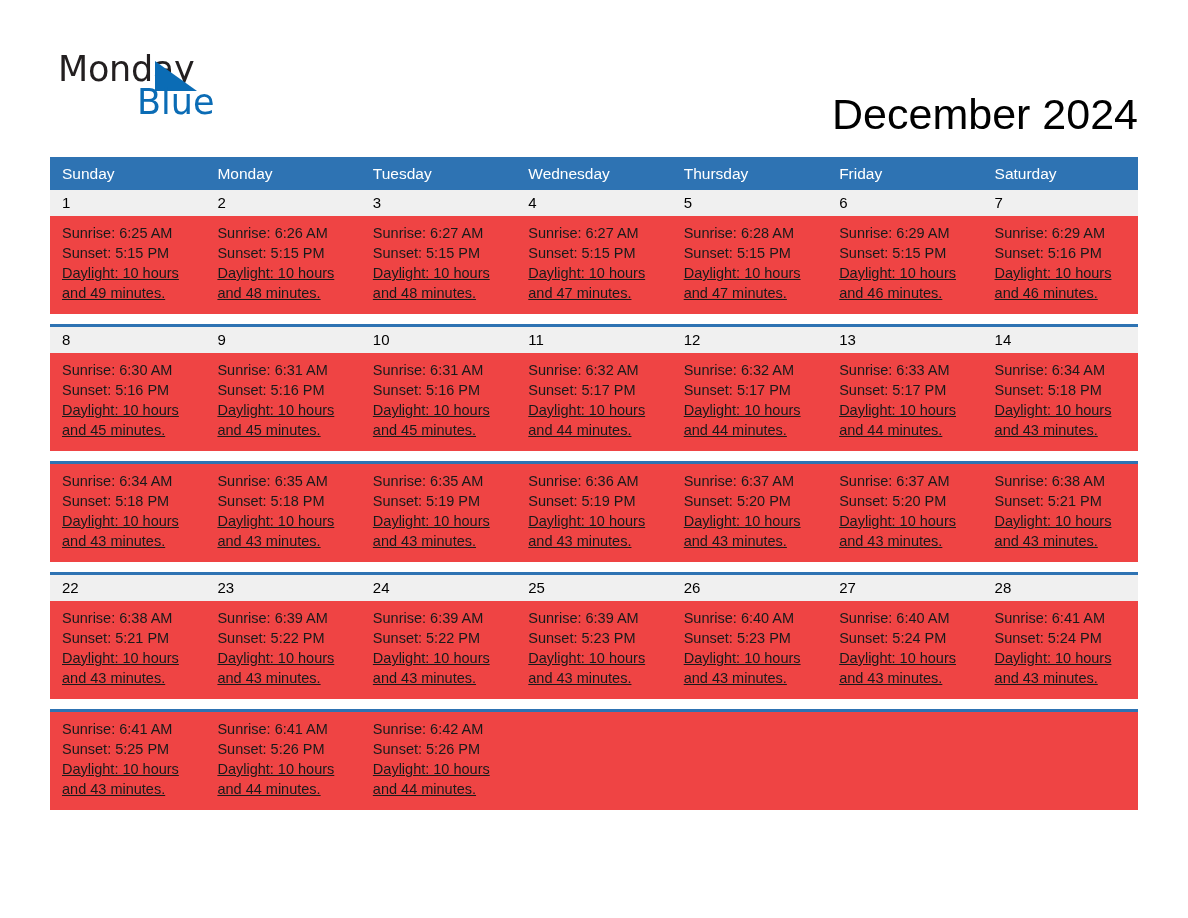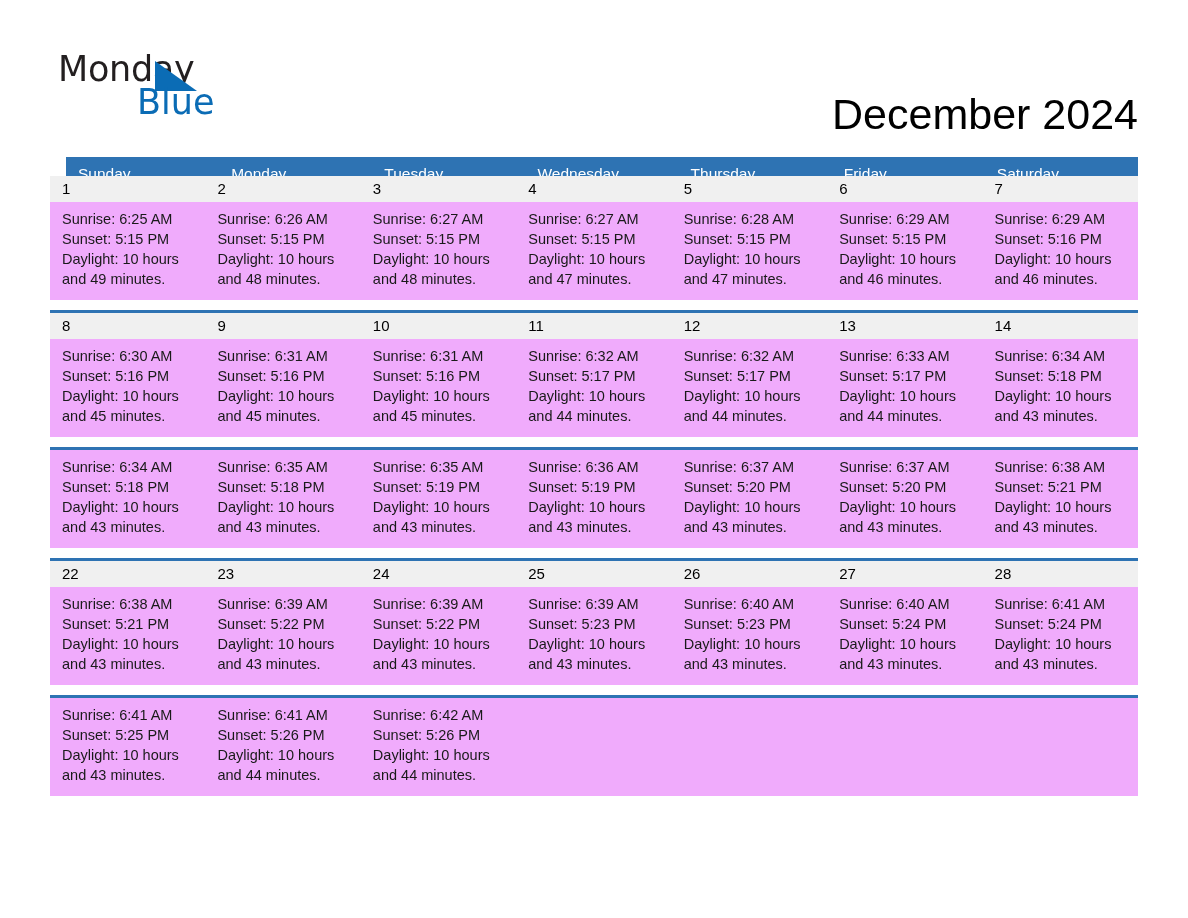--- a/index.html
+++ b/index.html
@@ -96,22 +96,21 @@
   .calendar {
     position: absolute;
     left: 50px;
     top: 157px;
     width: 1088px;
   }
   .weekdays {
     display: grid;
     grid-template-columns: repeat(7, 1fr);
     background: #2e73b3;
-    height: 19px;
-    margin-left: 16px;
+    height: 33px;
   }
   .weekday {
     font-size: 15.5px;
     line-height: 33px;
     color: #ffffff;
     padding-left: 12px;
     box-sizing: border-box;
     white-space: nowrap;
     overflow: hidden;
   }
@@ -133,35 +132,36 @@
     height: 26px;
   }
   .daynum {
     font-size: 15px;
     line-height: 26px;
     padding-left: 12px;
     box-sizing: border-box;
     color: #000000;
   }
   .info-row {
-    background: #f0abfc;
+    background: #ef4444;
     min-height: 98px;
   }
   .cell-info {
     padding: 7px 10px 0 12px;
     box-sizing: border-box;
     font-size: 14.5px;
     line-height: 20px;
     color: #1a1a1a;
   }
   .cell-info div {
     white-space: nowrap;
   }
   .cell-info .daylight-line {
     white-space: normal;
+    text-decoration: underline;
   }
 </style>
 </head>
 <body>
 
 <div class="page">
 
   <div class="header">
 
     <div class="brand">

